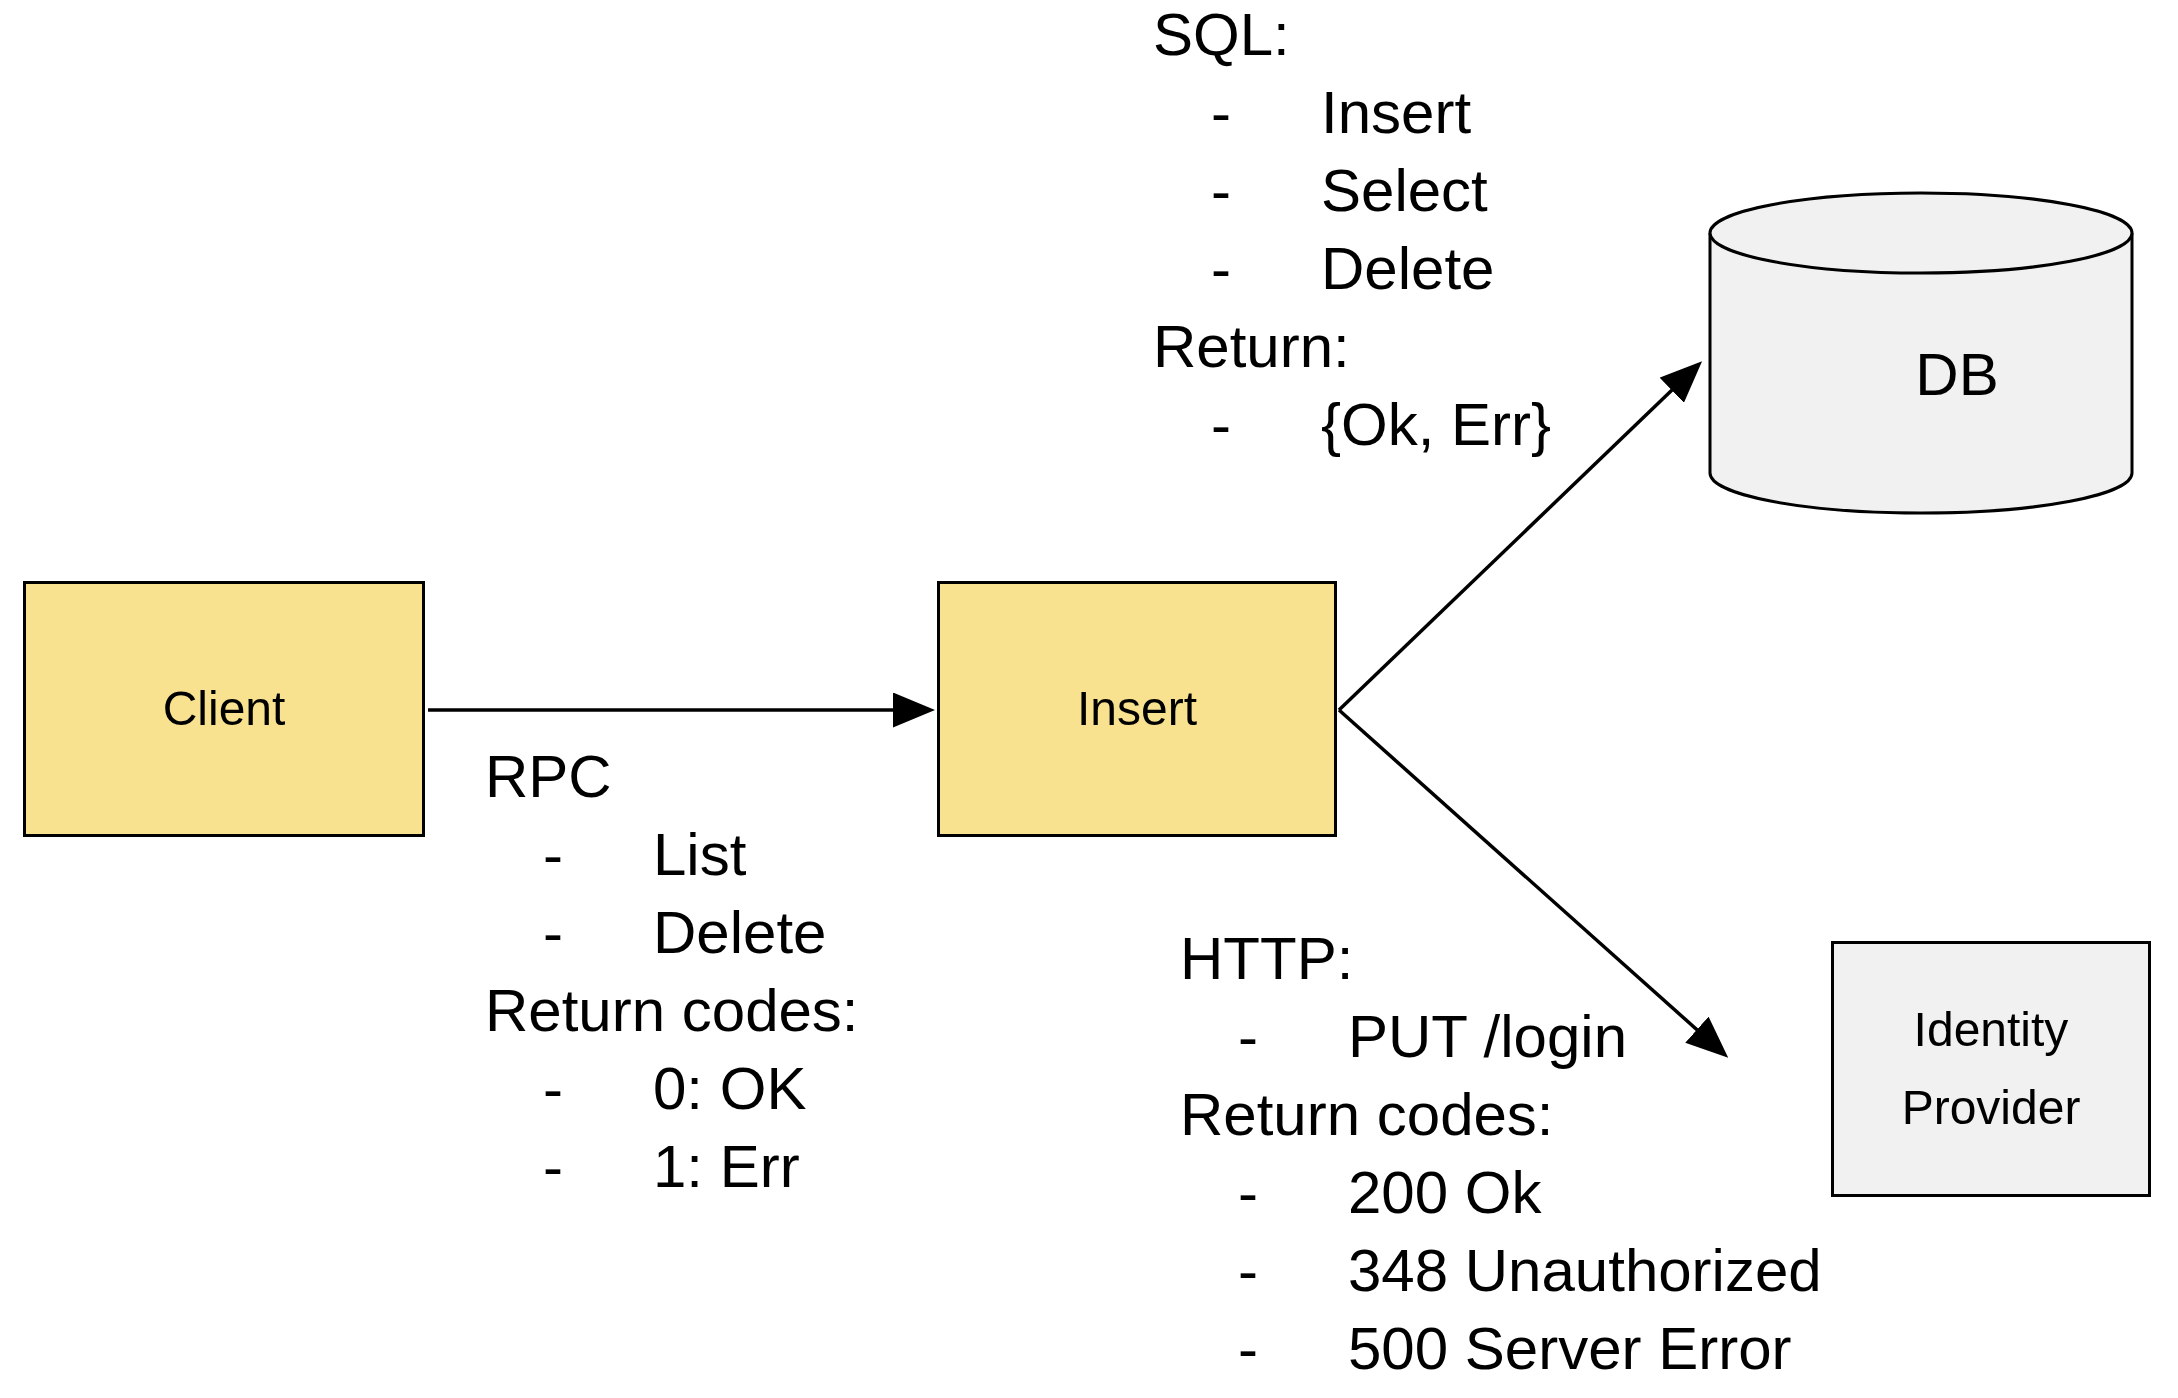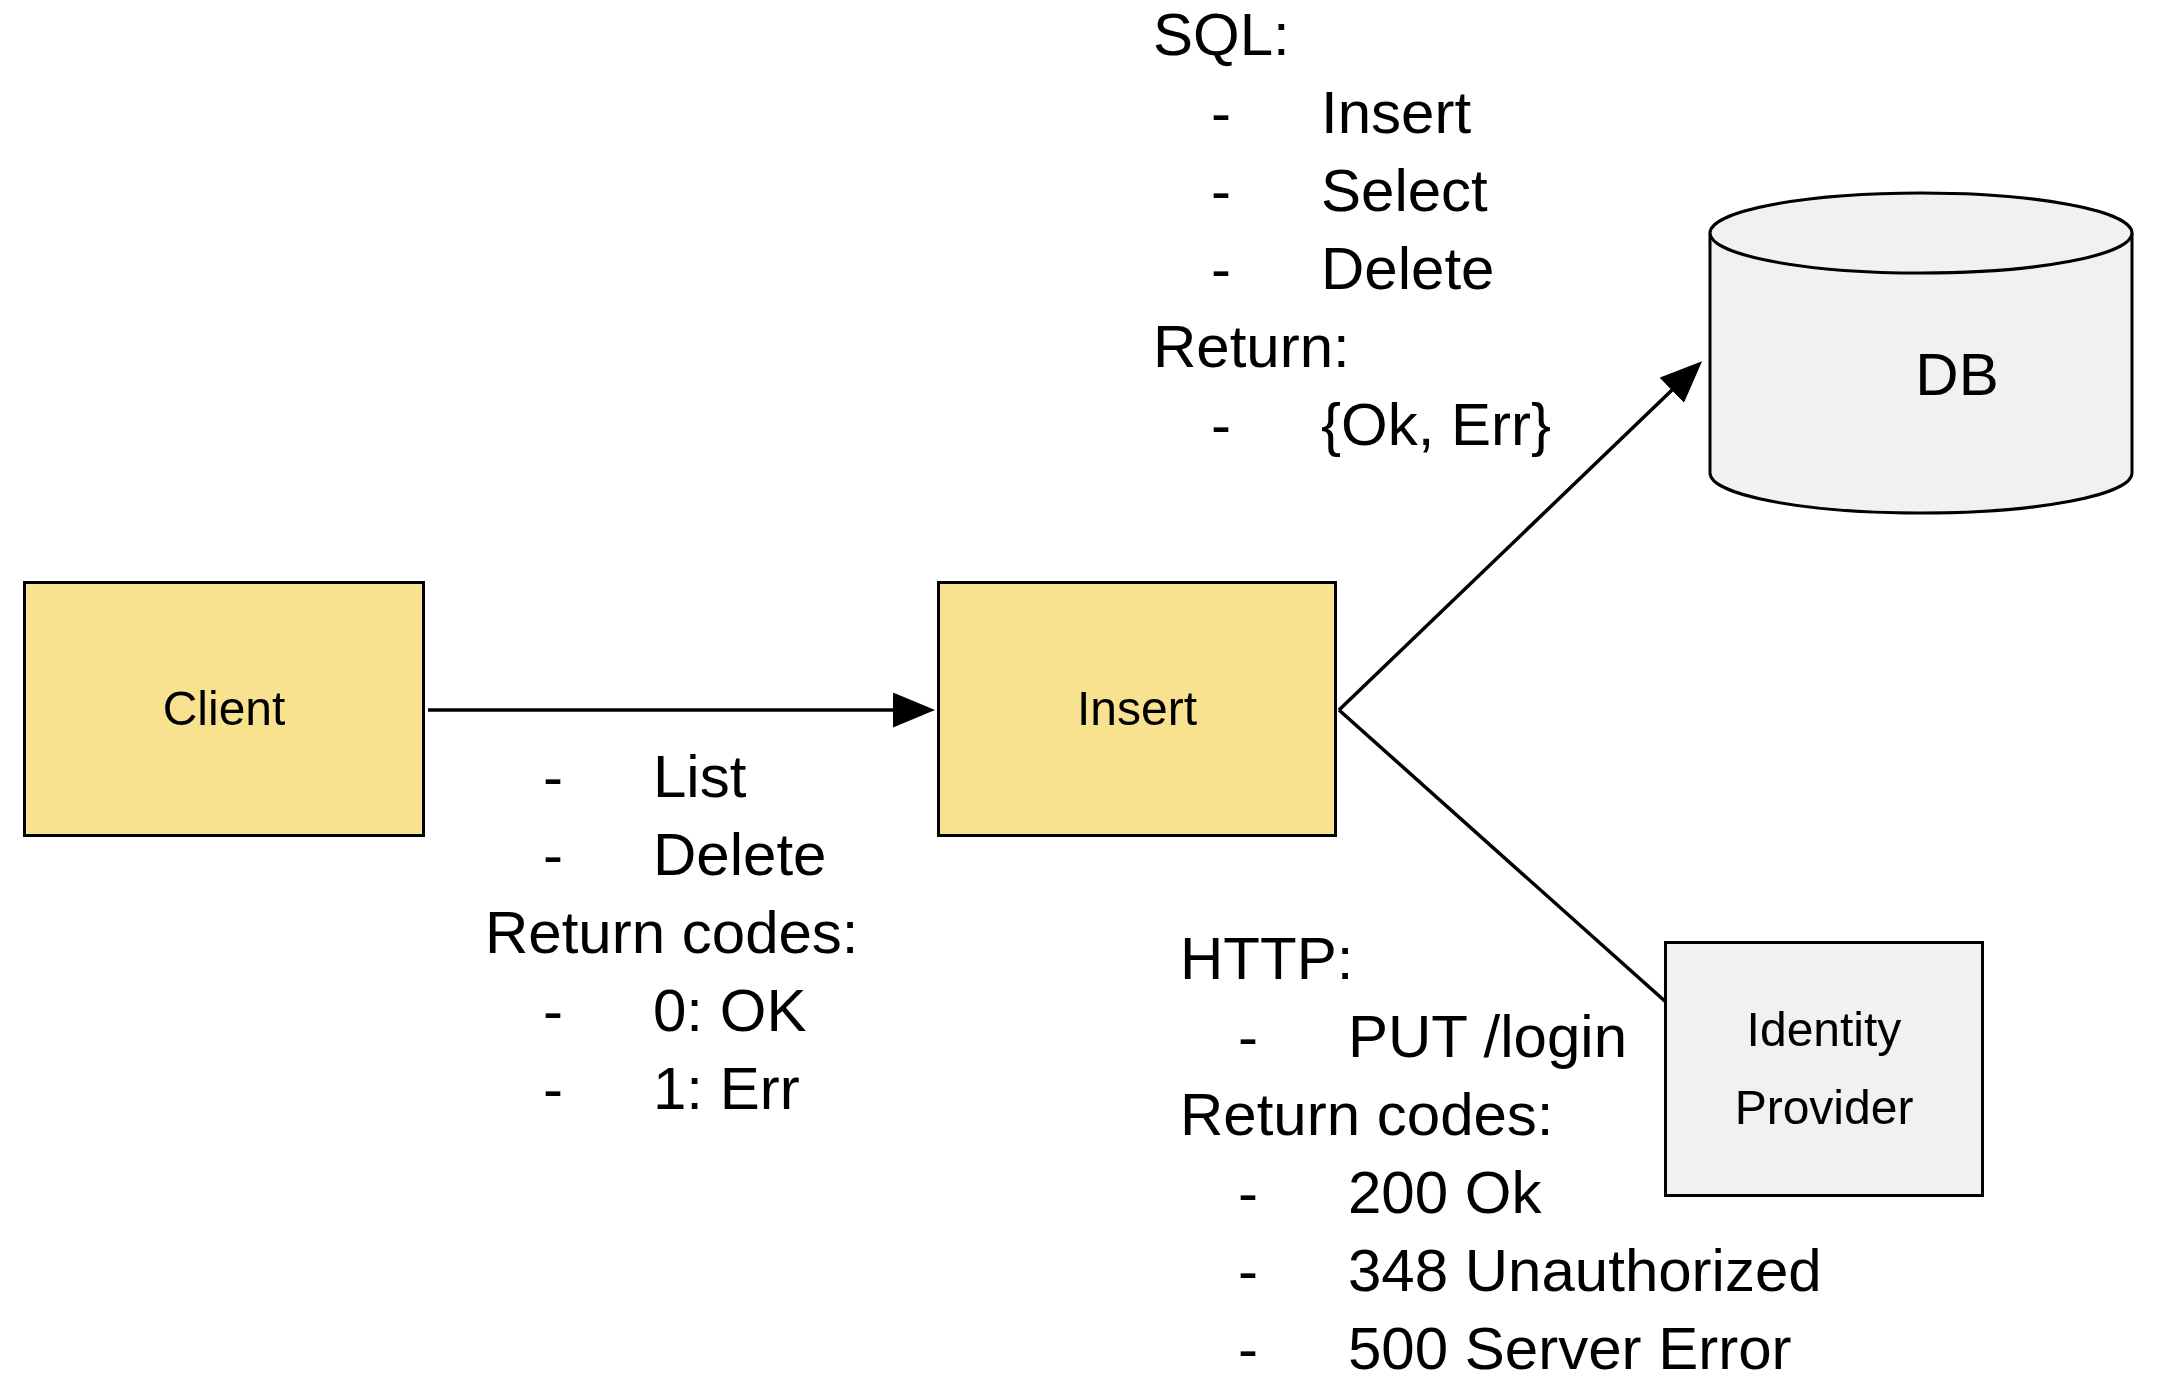--- a/index.html
+++ b/index.html
@@ -88,34 +88,35 @@
   </div>
 
   <div class="node yellow" style="left:23px; top:581px; width:402px; height:256px;">
     <span class="node-label">Client</span>
   </div>
 
   <div class="node yellow" style="left:937px; top:581px; width:400px; height:256px;">
     <span class="node-label">Insert</span>
   </div>
 
-  <div class="node gray" style="left:1664px; top:941px; width:320px; height:256px;justify-content:center;">
+  <div class="node gray" style="left:1831px; top:941px; width:320px; height:256px;justify-content:center;">
     <span class="node-label">Identity Provider</span>
   </div>
 
   <div class="note" style="left:1153px; top:-4px;">
     <div class="nline title">SQL:</div>
     <div class="nline li"><span class="dash">-</span><span>Insert</span></div>
     <div class="nline li"><span class="dash">-</span><span>Select</span></div>
     <div class="nline li"><span class="dash">-</span><span>Delete</span></div>
     <div class="nline title">Return:</div>
     <div class="nline li"><span class="dash">-</span><span>{Ok, Err}</span></div>
   </div>
 
   <div class="note" style="left:485px; top:738px;">
+    <div class="nline title">RPC</div>
     <div class="nline li"><span class="dash">-</span><span>List</span></div>
     <div class="nline li"><span class="dash">-</span><span>Delete</span></div>
     <div class="nline title">Return codes:</div>
     <div class="nline li"><span class="dash">-</span><span>0: OK</span></div>
     <div class="nline li"><span class="dash">-</span><span>1: Err</span></div>
   </div>
 
   <div class="note" style="left:1180px; top:920px;">
     <div class="nline title">HTTP:</div>
     <div class="nline li"><span class="dash">-</span><span>PUT /login</span></div>

